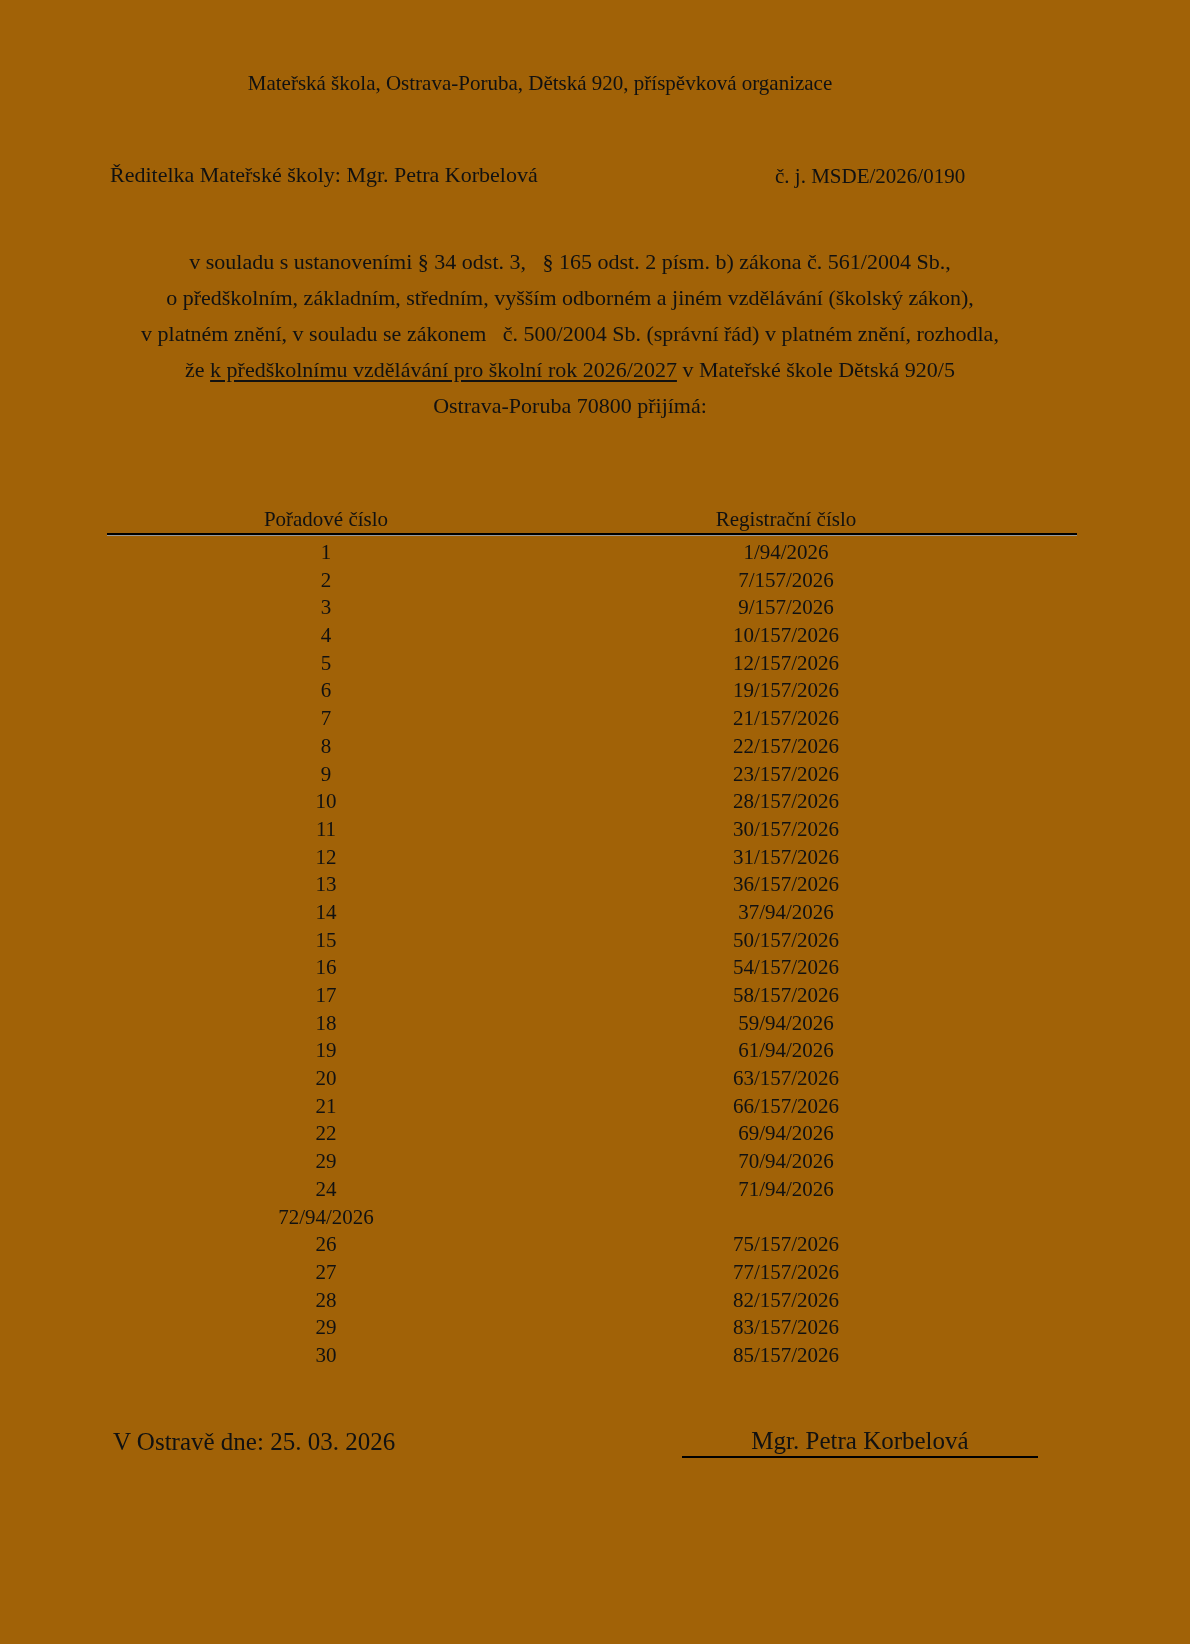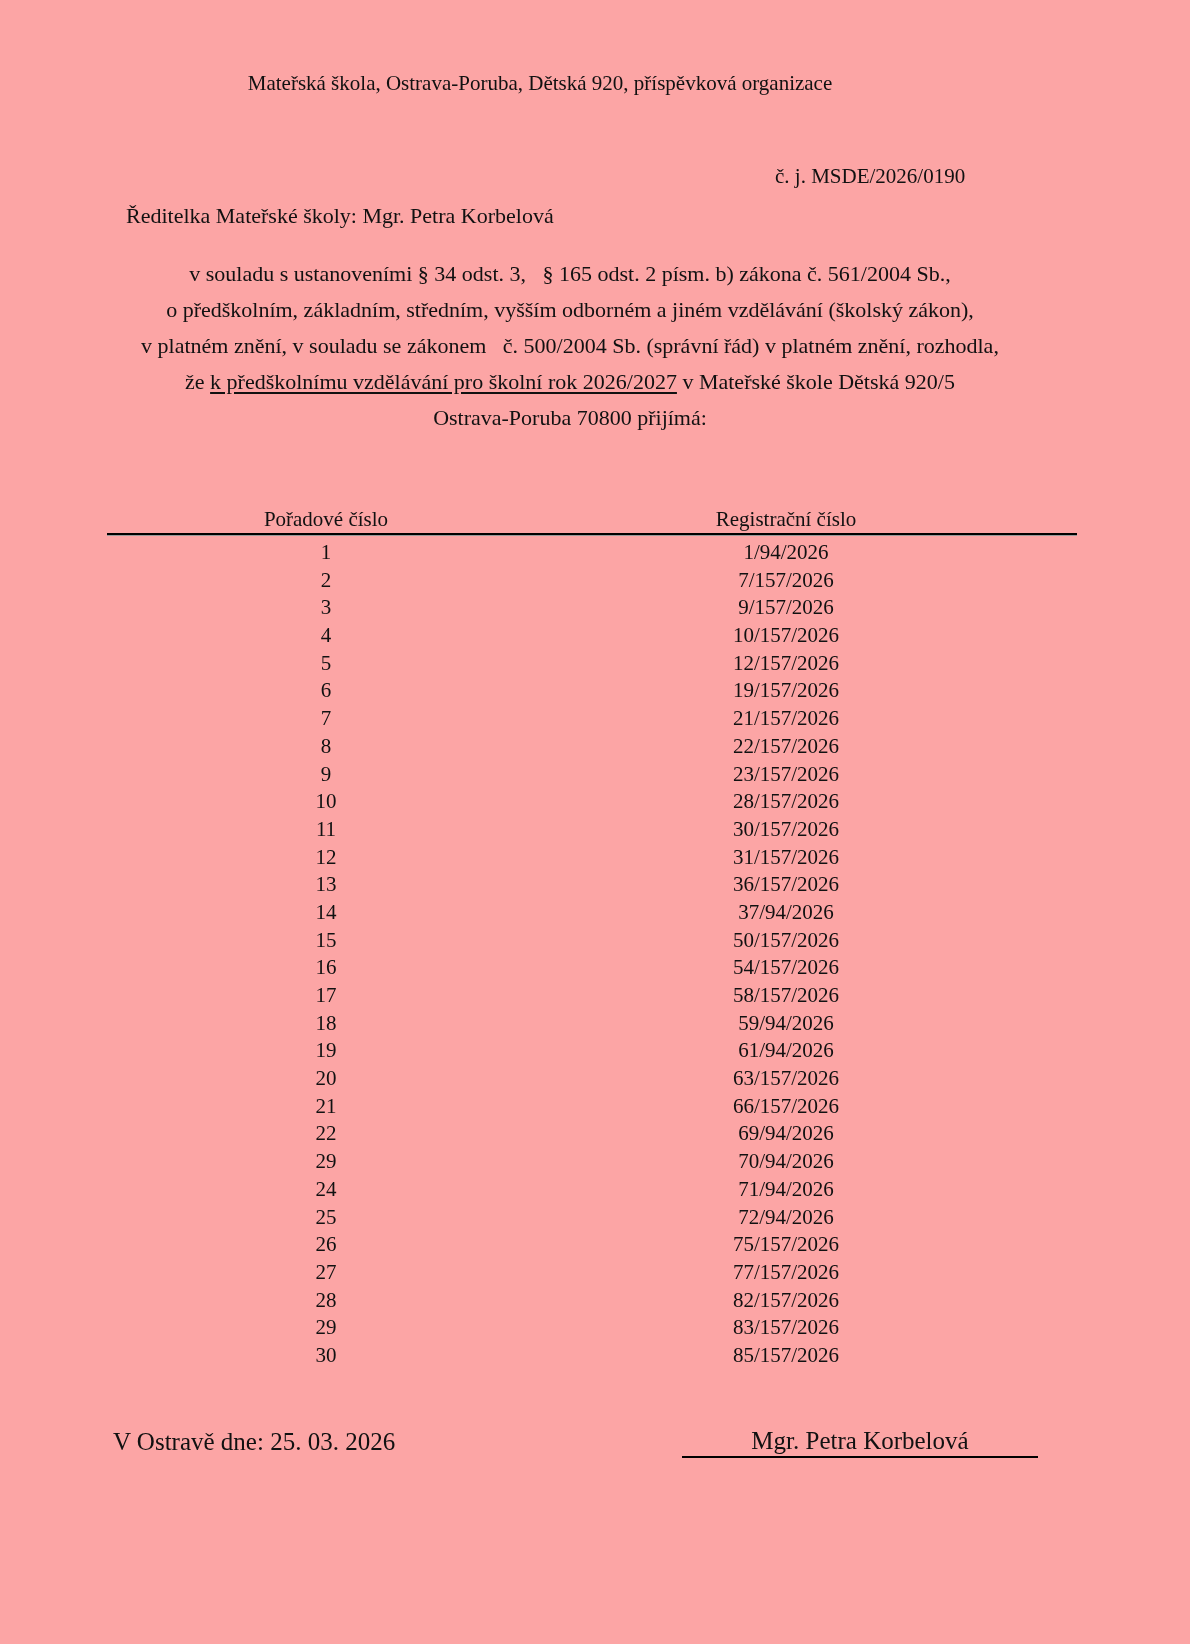--- a/index.html
+++ b/index.html
@@ -4,56 +4,55 @@
 <style>
   html, body {
     margin: 0;
     padding: 0;
     background: #ffffff;
   }
   .page {
     position: relative;
     width: 1190px;
     height: 1644px;
-    background: #fca5a5;
+    background: #a16207;
     color: #111111;
     font-family: "Liberation Serif", "DejaVu Serif", serif;
     overflow: hidden;
   }
   .doc-title {
     position: absolute;
     left: 80px;
     top: 70px;
     width: 920px;
     text-align: center;
     font-size: 21px;
     line-height: 26px;
     white-space: pre;
   }
   .director-label {
     position: absolute;
-    left: 126px;
+    left: 110px;
     top: 162px;
     font-size: 22px;
     line-height: 26px;
     white-space: pre;
-    margin-top: 41px;
   }
   .ref-number {
     position: absolute;
     left: 775px;
     top: 163px;
     font-size: 21px;
     line-height: 26px;
     white-space: pre;
   }
   .preamble {
     position: absolute;
     left: 110px;
-    top: 256px;
+    top: 244px;
     width: 920px;
     text-align: center;
     font-size: 22px;
     line-height: 36px;
   }
   .preamble > div {
     white-space: pre;
   }
   .underlined {
     text-decoration: underline;
@@ -248,21 +247,20 @@
       </div>
         <div class="trow">
         <div>29</div>
         <div>70/94/2026</div>
       </div>
         <div class="trow">
         <div>24</div>
         <div>71/94/2026</div>
       </div>
         <div class="trow">
-        <div>25</div>
         <div>72/94/2026</div>
       </div>
         <div class="trow">
         <div>26</div>
         <div>75/157/2026</div>
       </div>
         <div class="trow">
         <div>27</div>
         <div>77/157/2026</div>
       </div>

